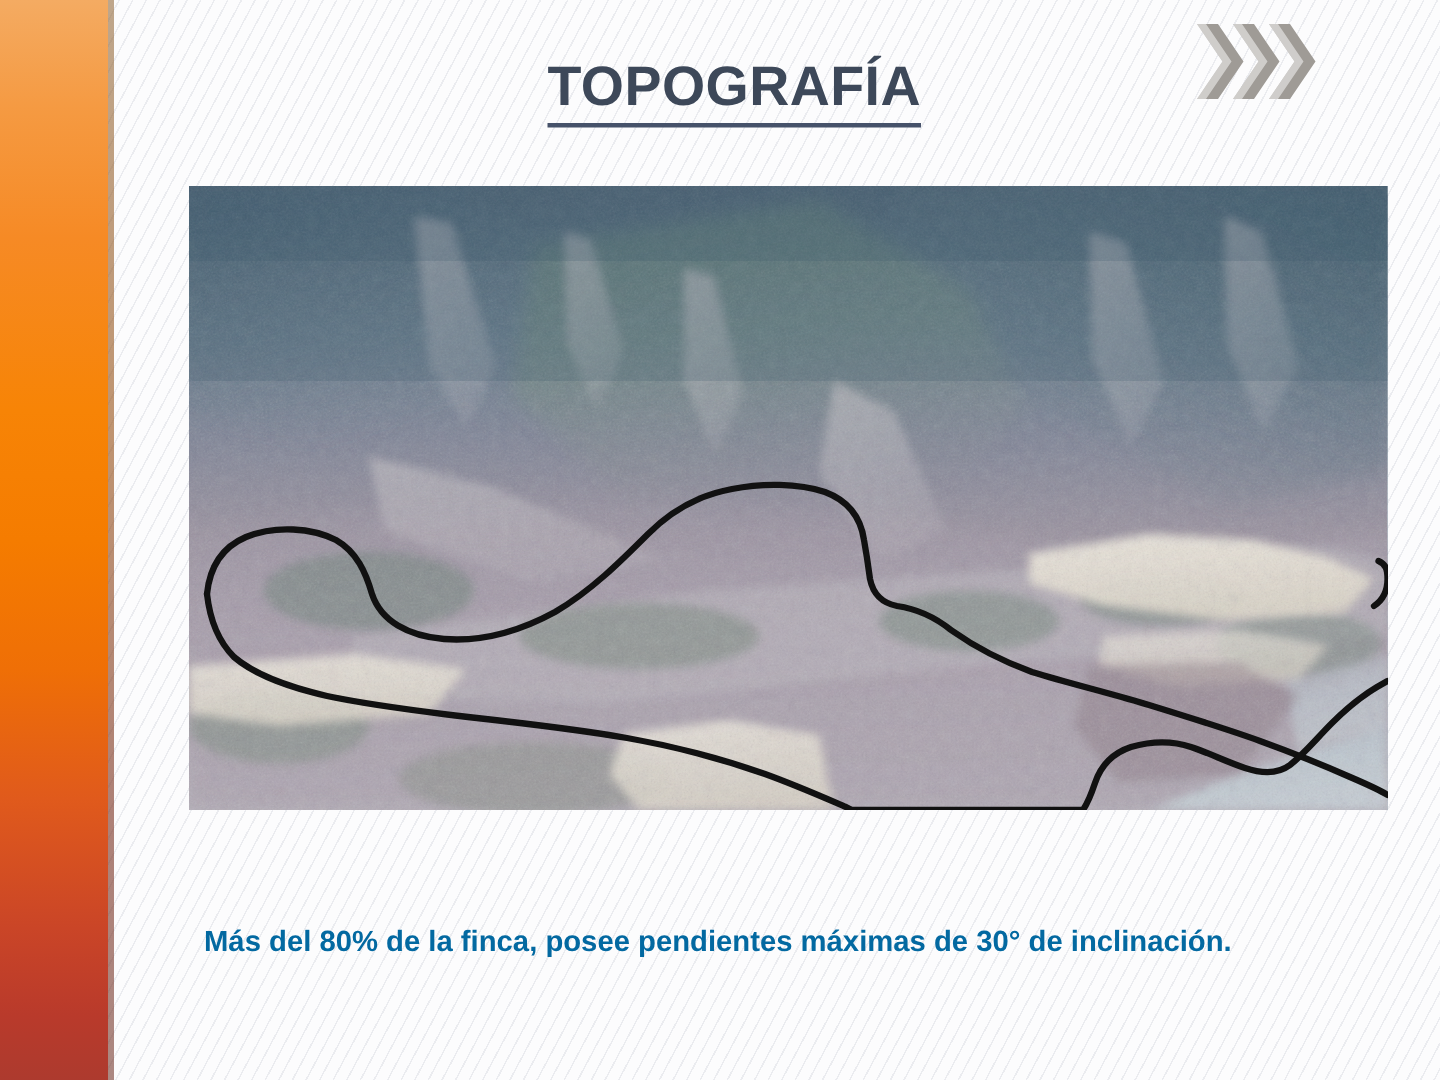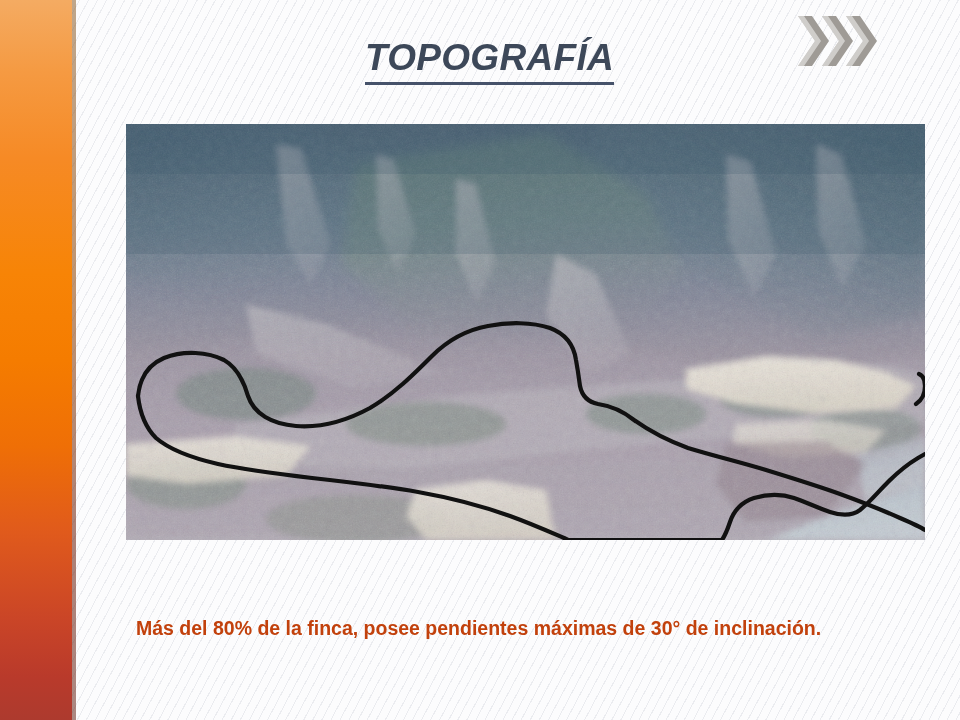--- a/index.html
+++ b/index.html
@@ -76,21 +76,20 @@
     );
   }
 
   
   #title-block {
     position: absolute;
     left: 72px;
     top: 36px;
     width: 835px;
     text-align: center;
-    font-style: italic;
   }
   #page-title {
     display: inline-block;
     font-size: 37px;
     font-weight: bold;
     letter-spacing: 0.3px;
     color: #3d4859;
     line-height: 44px;
     border-bottom: 3px solid #46526a;
     padding-bottom: 2px;
@@ -126,21 +125,21 @@
     position: absolute;
     left: 136px;
     top: 612px;
     width: 789px;
   }
   #caption-text {
     margin: 0;
     font-size: 19.5px;
     font-weight: bold;
     line-height: 33px;
-    color: #c2410c;
+    color: #0369a1;
     text-align: justify;
     text-justify: inter-word;
   }
 </style>
 </head>
 <body>
 
 <div id="slide">
 
   <div id="slide-bg-texture"></div>

